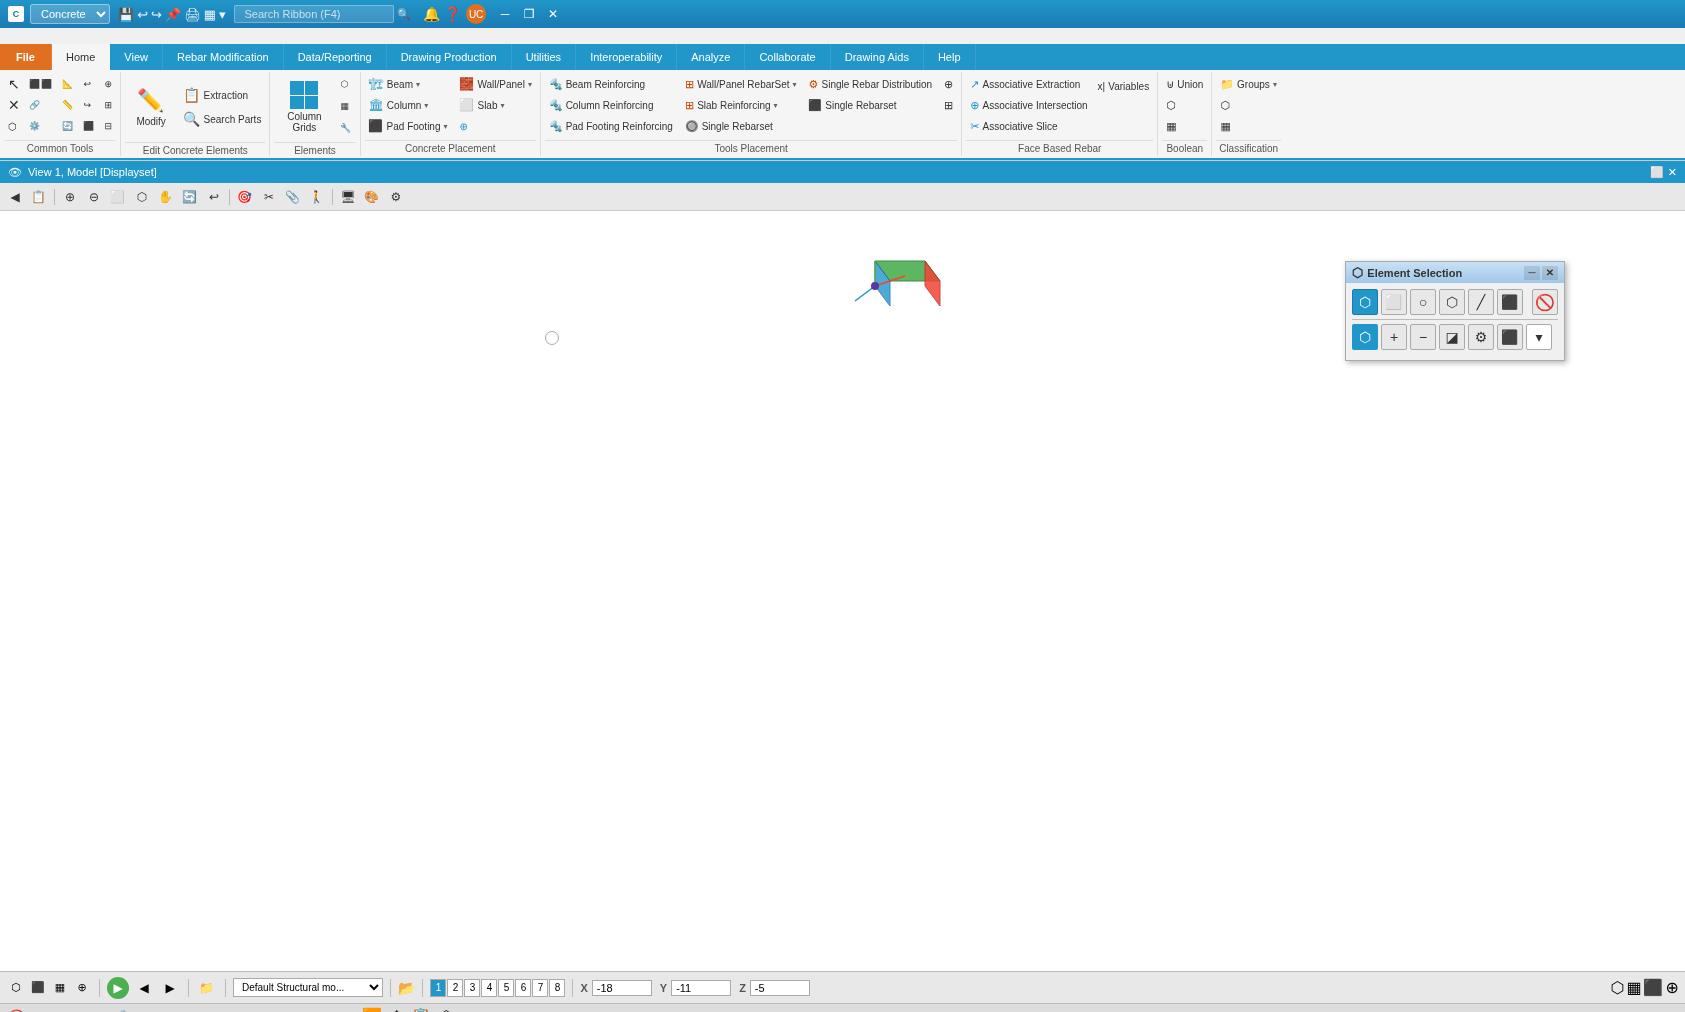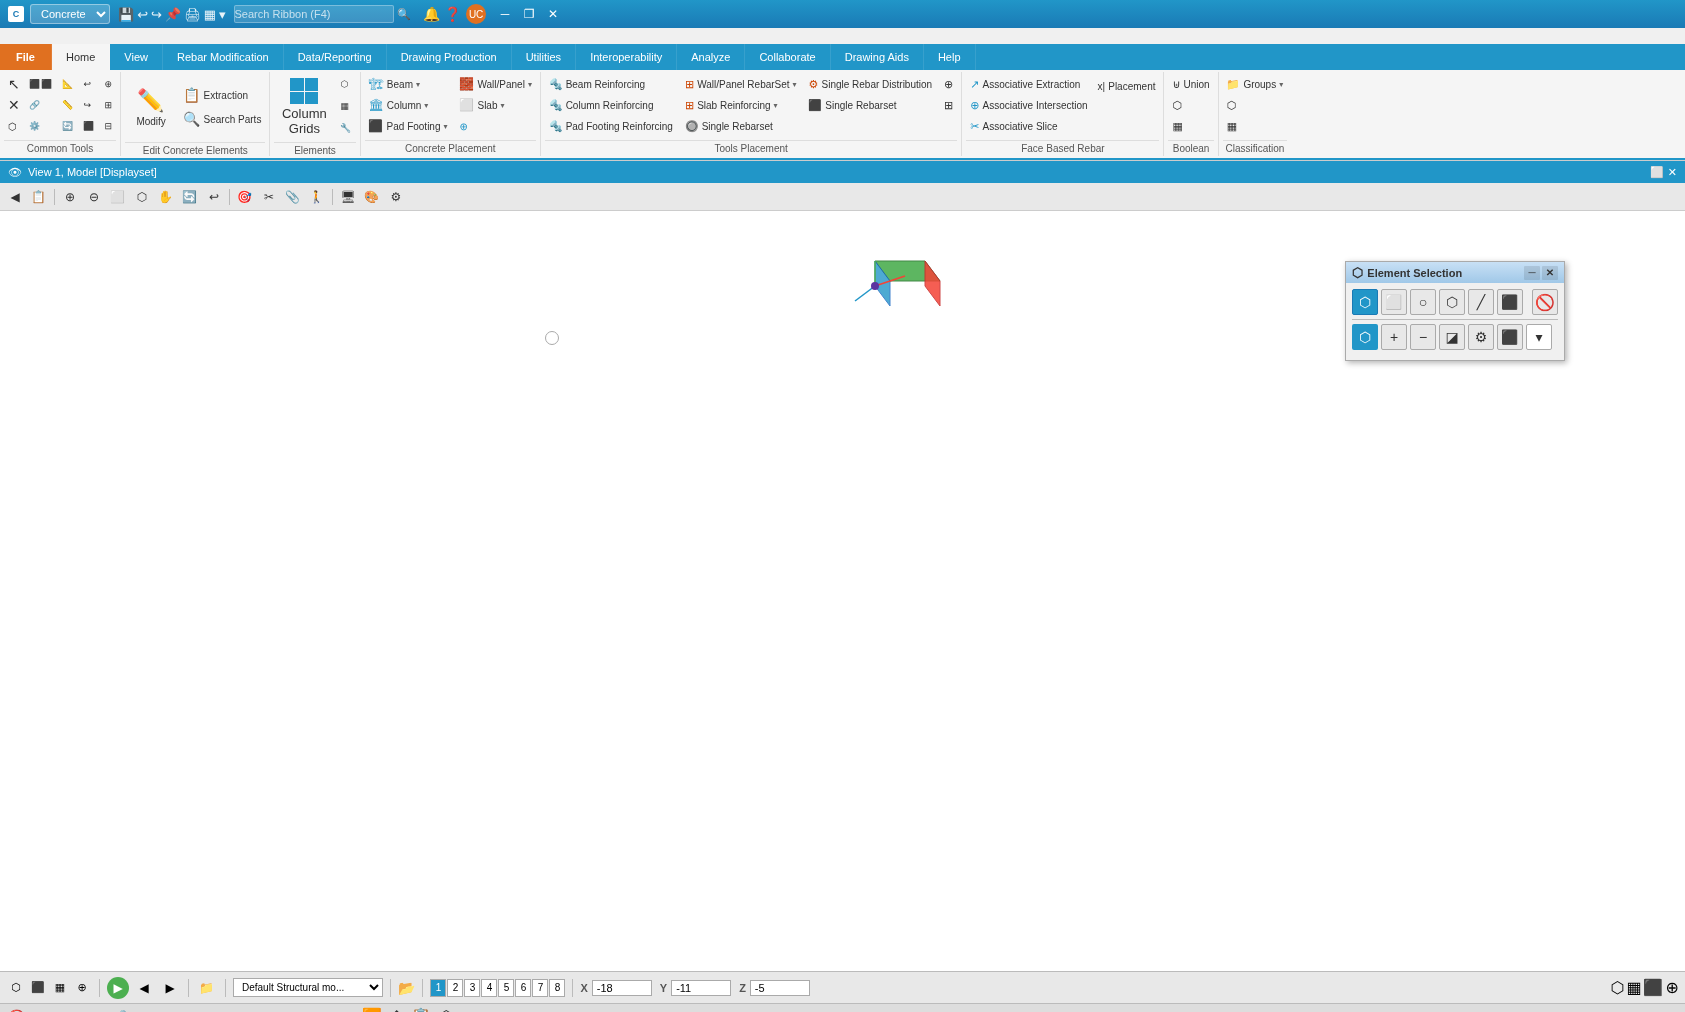--- a/index.html
+++ b/index.html
@@ -12,21 +12,21 @@
       display: flex;
       align-items: center;
       padding: 0 8px;
       color: white;
     }
     #titlebar .app-icon { width: 16px; height: 16px; background: #fff; border-radius: 2px; margin-right: 6px; font-size: 9px; display: flex; align-items: center; justify-content: center; color: #1a7ab5; font-weight: bold; }
     #titlebar .file-selector { background: rgba(255,255,255,0.2); border: 1px solid rgba(255,255,255,0.4); color: white; padding: 2px 6px; border-radius: 3px; font-size: 11px; min-width: 80px; }
     #titlebar .title-text { flex: 1; text-align: center; font-size: 12px; }
     #titlebar .window-controls { display: flex; gap: 2px; }
     #titlebar .win-btn { width: 22px; height: 18px; display: flex; align-items: center; justify-content: center; cursor: pointer; font-size: 12px; color: white; background: transparent; border: none; }
-    #titlebar .search-box { background: rgba(255,255,255,0.15); border: 1px solid rgba(255,255,255,0.3); color: white; padding: 2px 0; font-size: 11px; width: 160px; border-radius: 2px; }
+    #titlebar .search-box { background: rgba(255,255,255,0.15); border: 1px solid rgba(255,255,255,0.3); color: white; padding: 2px 10px; font-size: 11px; width: 160px; border-radius: 2px; }
     #titlebar .search-box::placeholder { color: rgba(255,255,255,0.7); }
     #titlebar .toolbar-icons { display: flex; align-items: center; gap: 3px; margin: 0 8px; }
     #titlebar .toolbar-icons span { font-size: 13px; cursor: pointer; color: rgba(255,255,255,0.9); }
     #titlebar .notification-area { display: flex; align-items: center; gap: 4px; margin-left: 8px; }
 
     
     #ribbon { background: #f5f5f5; border-bottom: 1px solid #ccc; margin-top: 16px; }
     
     
     #menu-tabs { display: flex; background: #2196c8; height: 26px; }
@@ -291,21 +291,21 @@
 
     <div class="ribbon-group">
       <div class="ribbon-group-inner">
         <div class="ribbon-btn-large" style="width:60px;">
           <div style="display:grid;grid-template-columns:1fr 1fr;gap:1px;font-size:8px;width:28px;height:28px;margin-bottom:2px;">
             <div style="background:#2196c8;"></div>
               <div style="background:#2196c8;"></div>
             <div style="background:#2196c8;"></div>
               <div style="background:#2196c8;"></div>
           </div>
-          <div style="font-size:13px;text-align:center;">Column Grids</div>
+          <div style="font-size:10px;text-align:center;">Column Grids</div>
         </div>
         <div class="ribbon-col" style="justify-content:center;gap:2px;">
           <div class="ribbon-btn-small">
               <span style="font-size:9px;">⬡</span>
             </div>
           <div class="ribbon-btn-small">
               <span style="font-size:9px;">▦</span>
             </div>
           <div class="ribbon-btn-small">
               <span style="font-size:9px;">🔧</span>
@@ -419,21 +419,21 @@
             <span>Associative Intersection</span>
           </div>
           <div class="ribbon-btn-small">
             <span style="font-size:11px;color:#2196c8;">✂</span>
             <span>Associative Slice</span>
           </div>
         </div>
         <div class="ribbon-col" style="justify-content:flex-start;padding-top:2px;">
           <div class="ribbon-btn-small">
             <span style="font-size:10px;">x|</span>
-            <span>Placement</span>
+            <span>Variables</span>
           </div>
         </div>
       </div>
       <div class="ribbon-group-label">Face Based Rebar</div>
     </div>
 
     <div class="ribbon-group">
       <div class="ribbon-group-inner">
         <div class="ribbon-col">
           <div class="ribbon-btn-small">

